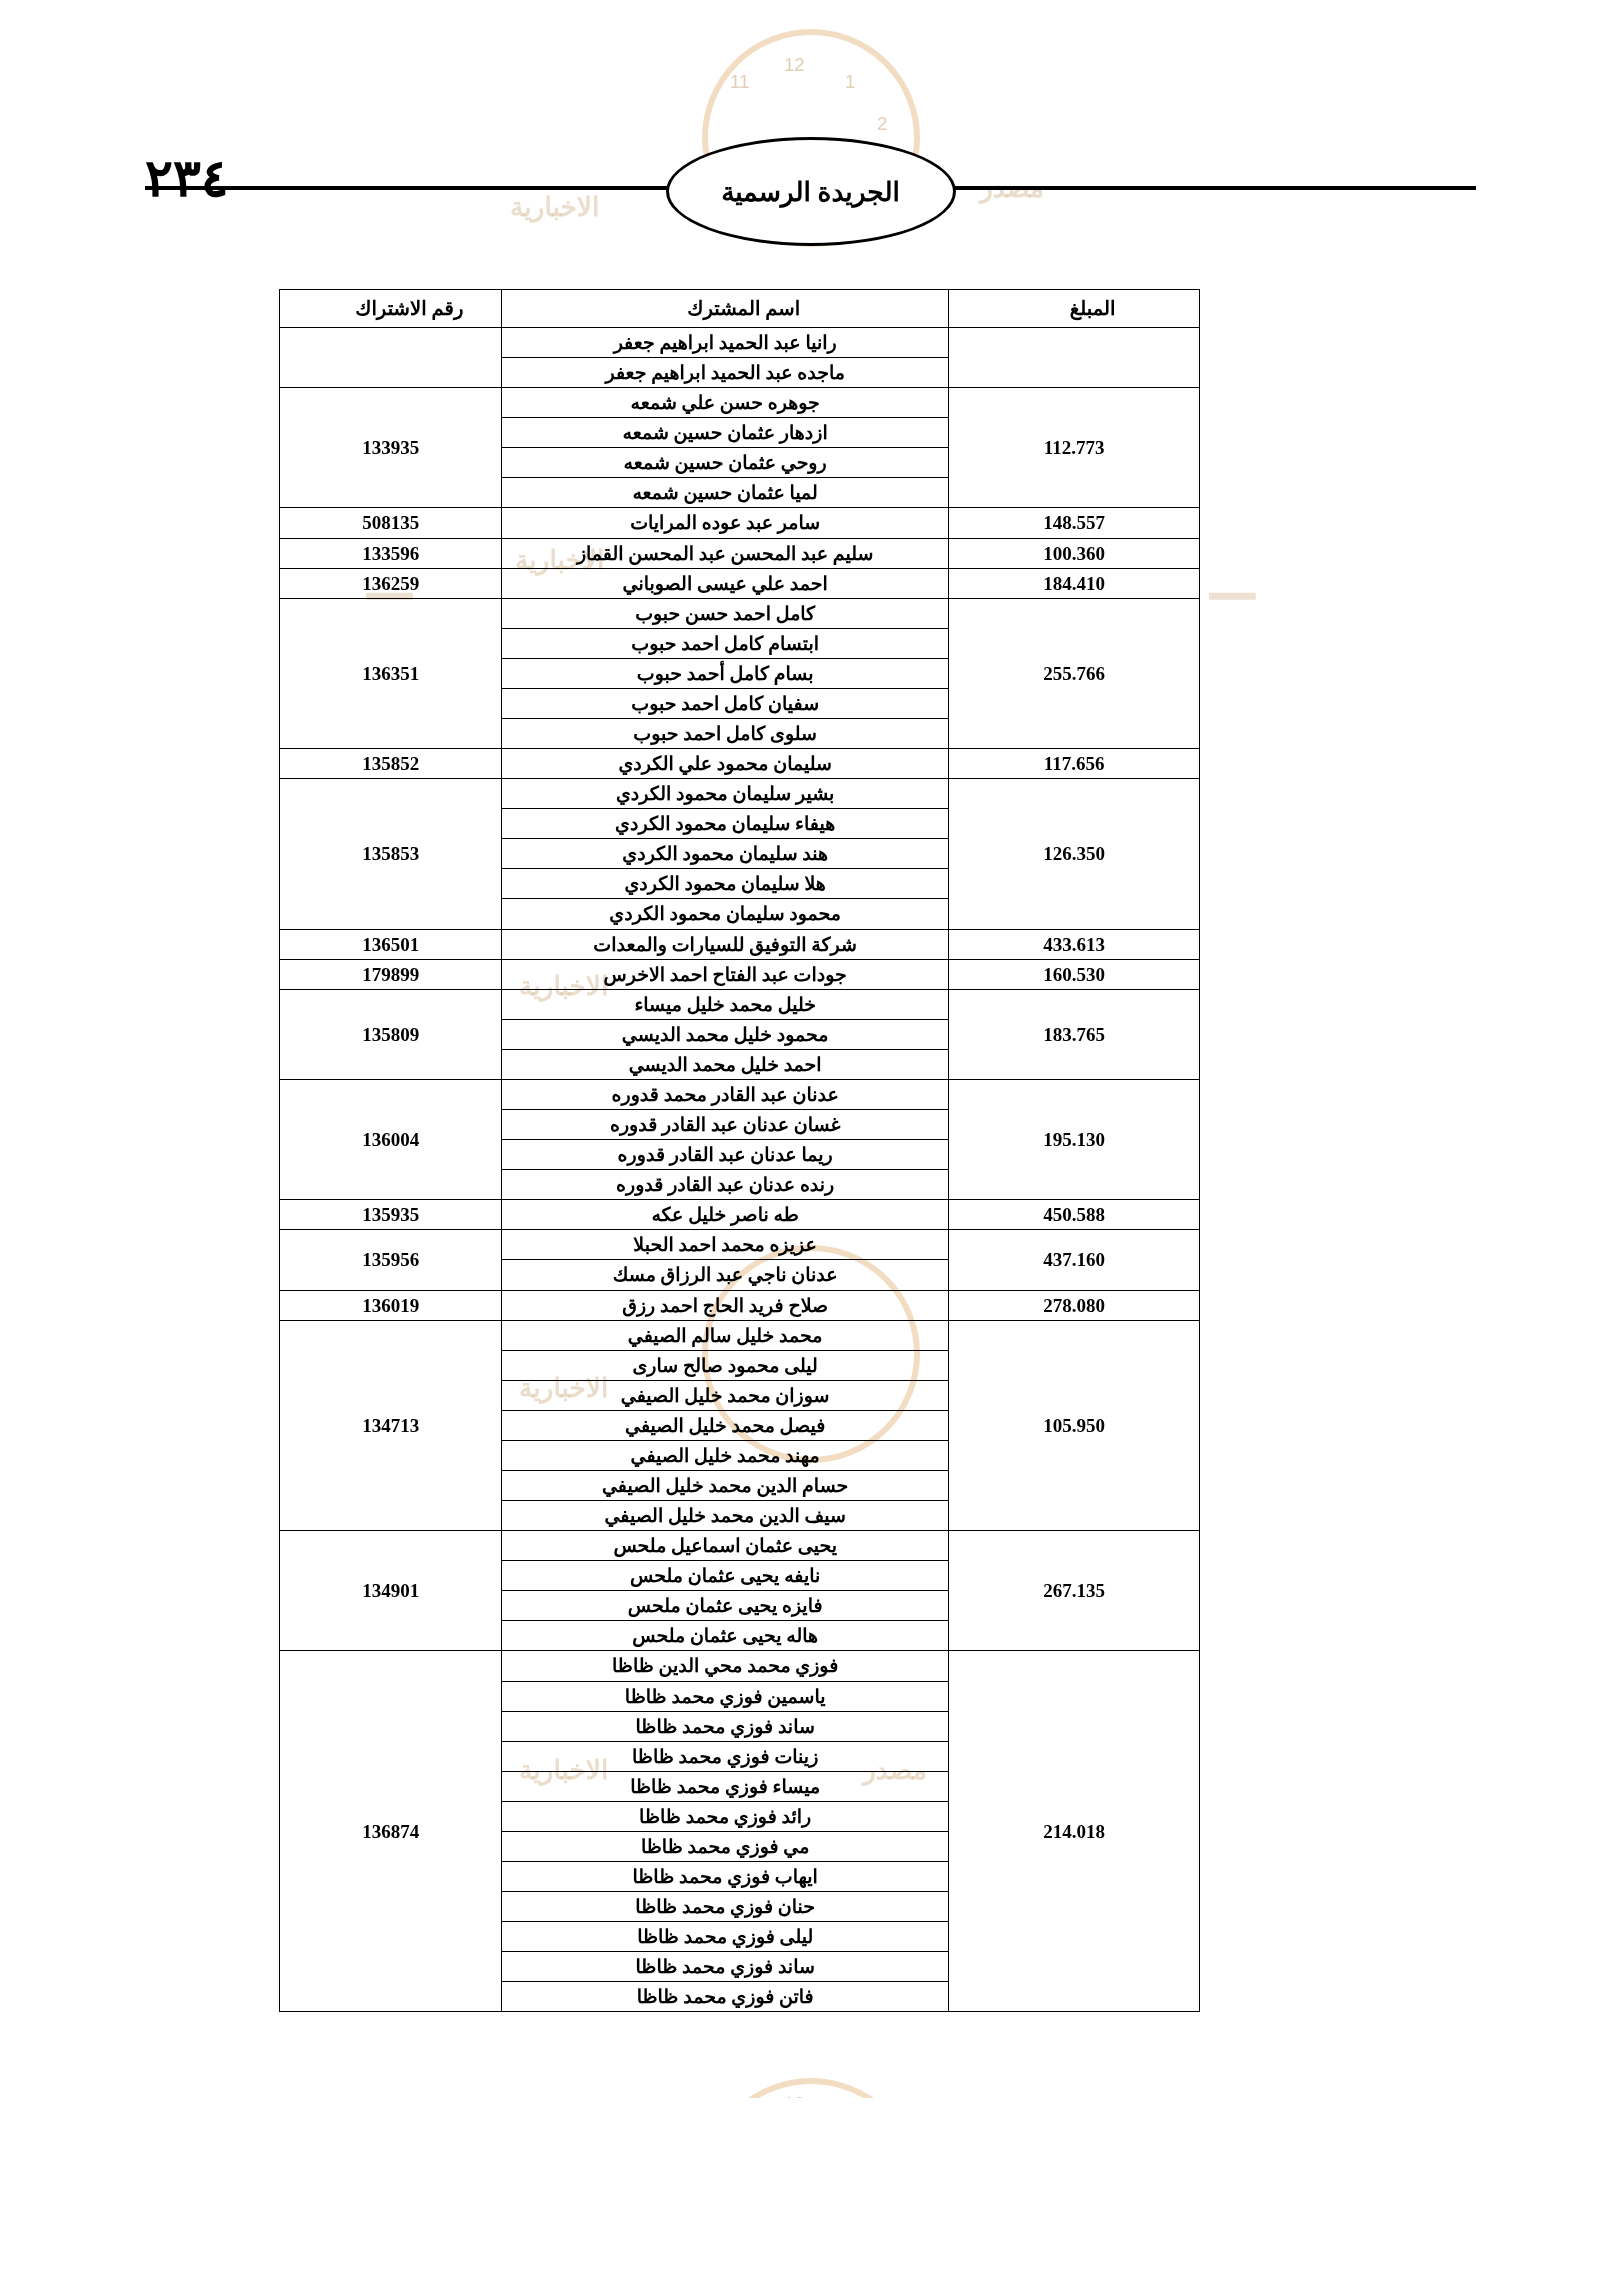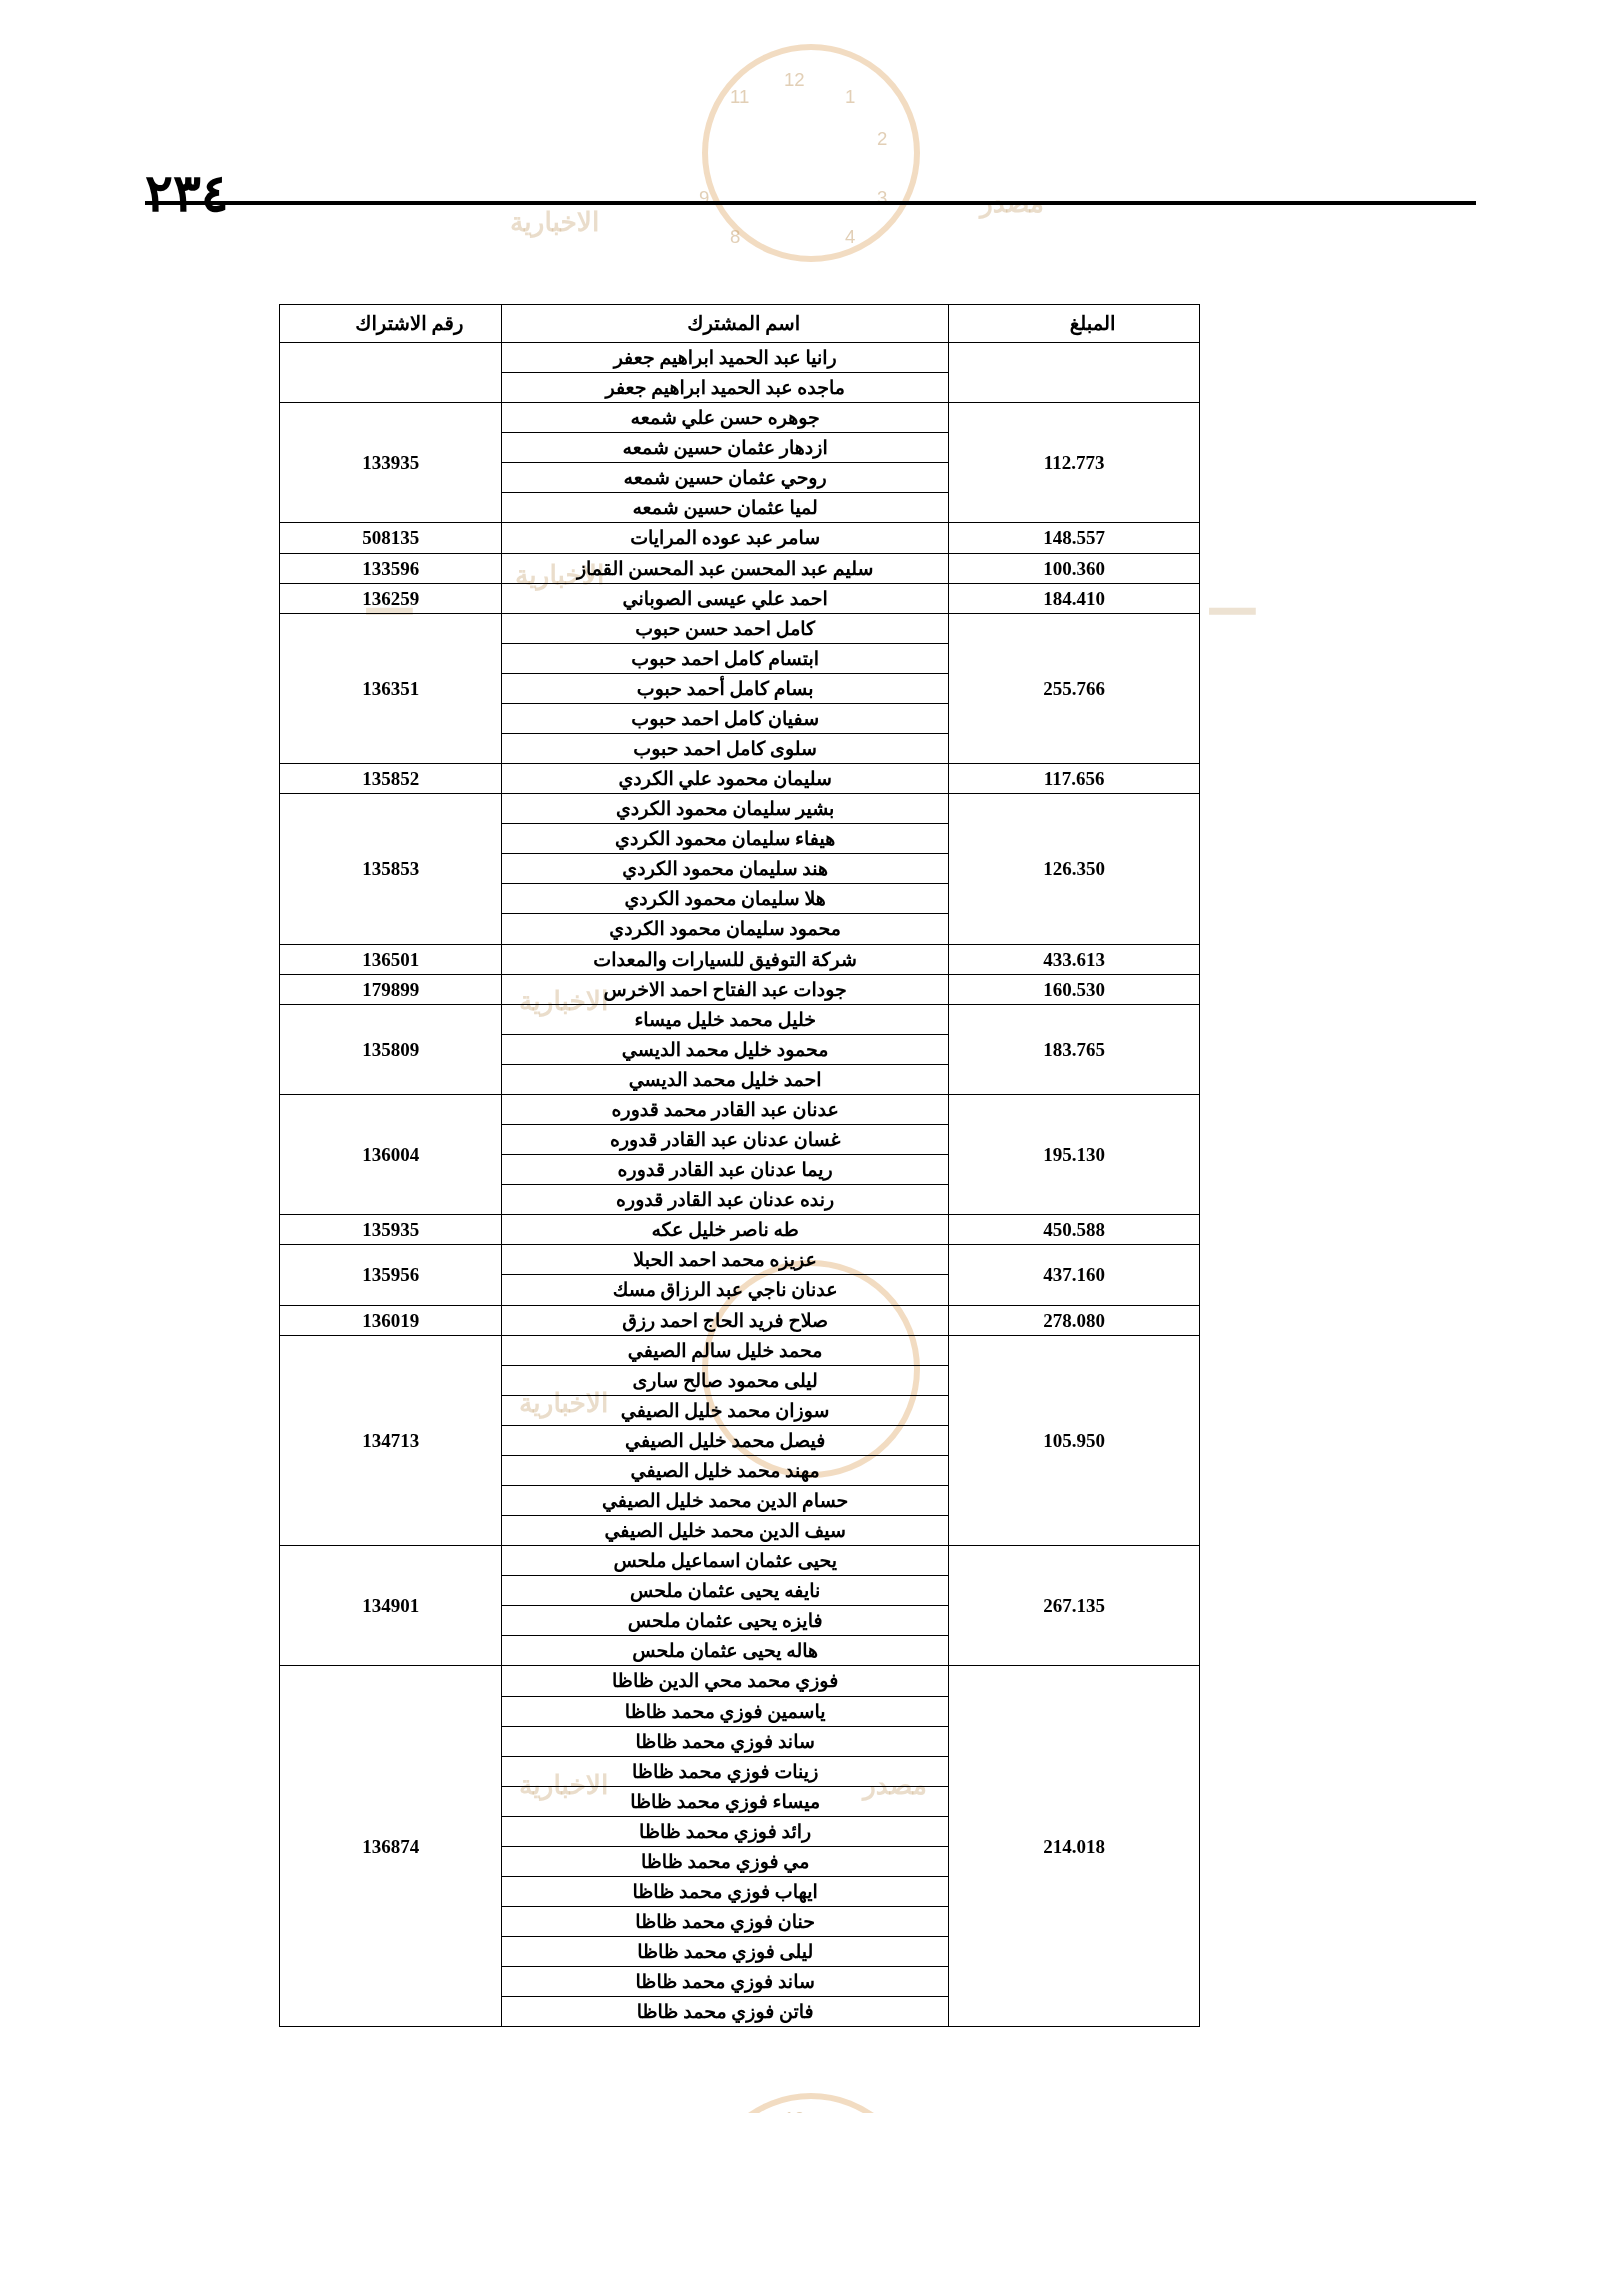--- a/index.html
+++ b/index.html
@@ -7,21 +7,20 @@
     padding: 0;
     background: #ffffff;
   }
   .page {
     position: relative;
     width: 1621px;
     height: 2098px;
     background: #ffffff;
     font-family: "Liberation Serif", serif;
     overflow: hidden;
-    margin-top: 15px;
   }
 
   
   .watermark {
     position: absolute;
     inset: 0;
     pointer-events: none;
     z-index: 0;
   }
   .wm-clock {
@@ -175,20 +174,21 @@
     <div class="wm-text wm-small" style="left:519px; top:1754px;">الاخبارية</div>
     <div class="wm-text wm-small" style="left:863px; top:1754px;">مصدر</div>
 
     <div class="wm-text wm-vert" style="left:353px; top:588px;">ا</div>
     <div class="wm-text wm-vert" style="left:1196px; top:588px;">ا</div>
   </div>
 
   <div class="header">
     <div class="header-rule"></div>
     <div class="page-number">٢٣٤</div>
+    <div class="journal-oval">الجريدة الرسمية</div>
   </div>
 
   <div class="table-wrap">
     <table class="subs">
       <thead>
         <tr>
           <th class="col-amount">المبلغ</th>
           <th class="col-name">اسم المشترك</th>
           <th class="col-num">رقم الاشتراك</th>
         </tr>

